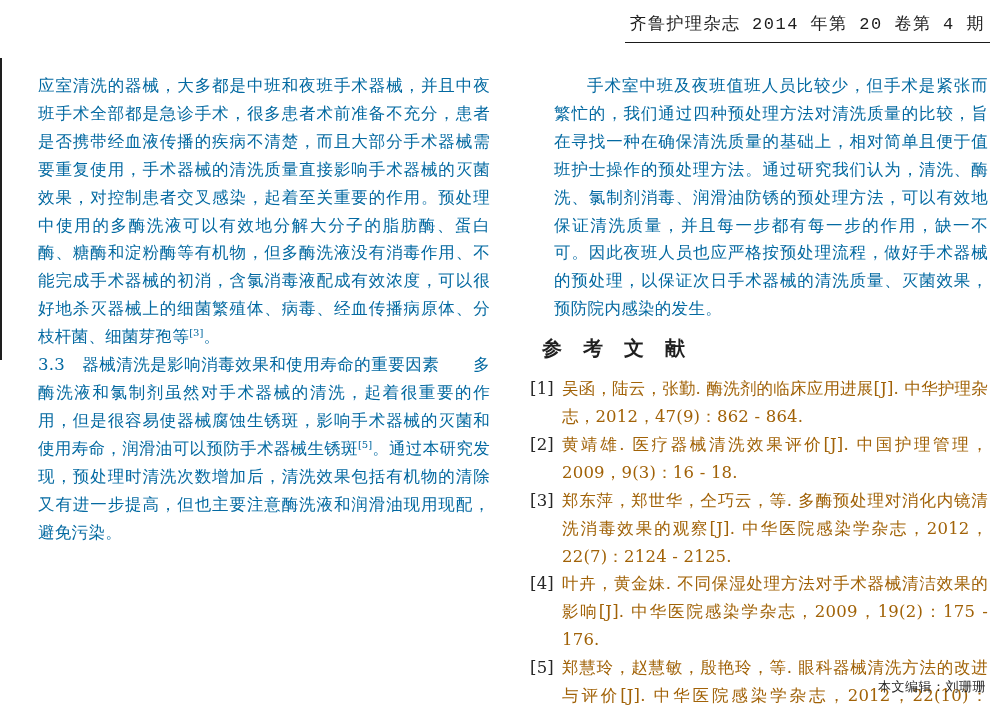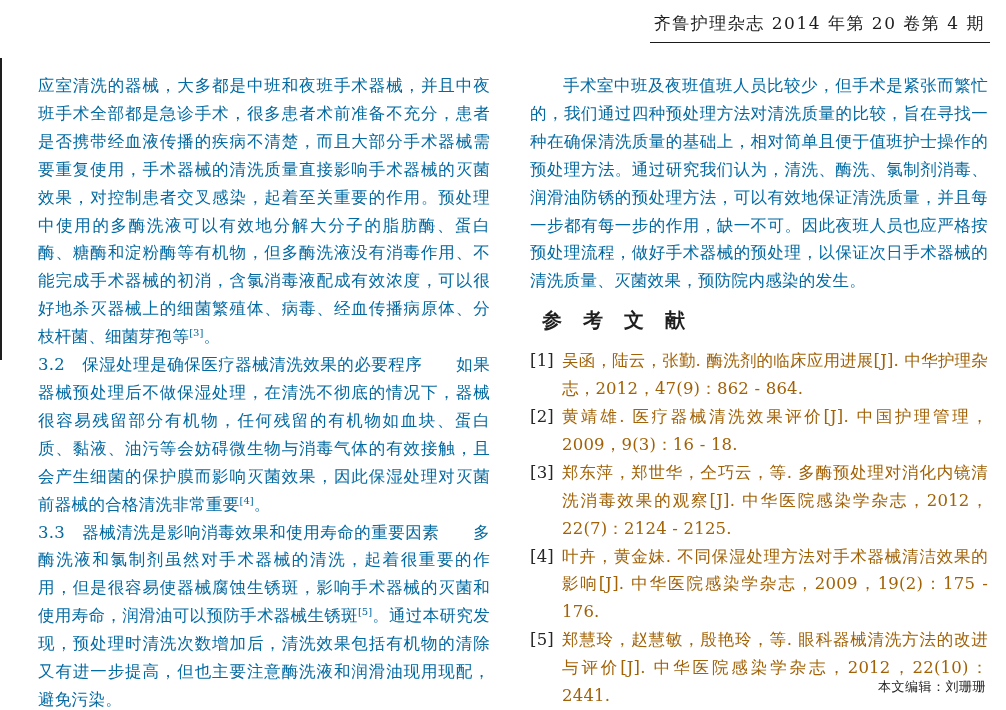--- a/index.html
+++ b/index.html
@@ -31,20 +31,21 @@
     right: 16px;
     text-align: right;
   }
   .journal-title {
     display: inline-block;
     font-size: 17px;
     letter-spacing: 1.5px;
     color: #1d1d1d;
     padding: 0 5px 7px 4px;
     border-bottom: 1.5px solid #1a1a1a;
+    font-family: Liberation Mono, monospace;
   }
   .columns {
     position: absolute;
     top: 72px;
     left: 38px;
     display: flex;
     gap: 40px;
   }
   .col-left  { width: 452px; }
   .col-right { width: 458px; position: relative; height: 638px; }
@@ -56,21 +57,21 @@
     text-align: justify;
     text-align-last: left;
     color: #0369a1;
   }
   .para sup {
     font-size: 10px;
     line-height: 0;
     vertical-align: super;
     letter-spacing: 0;
   }
-  .indent { text-indent: 2em; }
+  .indent { text-indent: 2em; margin-left: 24px; }
   .ref-heading {
     margin: 12px;
     font-size: 20px;
     line-height: 27.9px;
     font-weight: bold;
     text-align: left;
     letter-spacing: 7px;
     color: #1f1f1f;
   }
   .ref-item {
@@ -112,21 +113,20 @@
   <div class="scan-artifact"></div>
 
   <div class="header-row">
     <span class="journal-title">齐鲁护理杂志 2014 年第 20 卷第 4 期</span>
   </div>
 
   <div class="columns">
 
     <div class="col col-left">
       <p class="para">应室清洗的器械，大多都是中班和夜班手术器械，并且中夜班手术全部都是急诊手术，很多患者术前准备不充分，患者是否携带经血液传播的疾病不清楚，而且大部分手术器械需要重复使用，手术器械的清洗质量直接影响手术器械的灭菌效果，对控制患者交叉感染，起着至关重要的作用。预处理中使用的多酶洗液可以有效地分解大分子的脂肪酶、蛋白酶、糖酶和淀粉酶等有机物，但多酶洗液没有消毒作用、不能完成手术器械的初消，含氯消毒液配成有效浓度，可以很好地杀灭器械上的细菌繁殖体、病毒、经血传播病原体、分枝杆菌、细菌芽孢等<sup>[3]</sup>。</p>
-      <p class="para">3.2　保湿处理是确保医疗器械清洗效果的必要程序　　如果器械预处理后不做保湿处理，在清洗不彻底的情况下，器械很容易残留部分有机物，任何残留的有机物如血块、蛋白质、黏液、油污等会妨碍微生物与消毒气体的有效接触，且会产生细菌的保护膜而影响灭菌效果，因此保湿处理对灭菌前器械的合格清洗非常重要<sup>[4]</sup>。</p>
       <p class="para">3.3　器械清洗是影响消毒效果和使用寿命的重要因素　　多酶洗液和氯制剂虽然对手术器械的清洗，起着很重要的作用，但是很容易使器械腐蚀生锈斑，影响手术器械的灭菌和使用寿命，润滑油可以预防手术器械生锈斑<sup>[5]</sup>。通过本研究发现，预处理时清洗次数增加后，清洗效果包括有机物的清除又有进一步提高，但也主要注意酶洗液和润滑油现用现配，避免污染。</p>
 
     </div>
 
     <div class="col col-right">
       <p class="para indent">手术室中班及夜班值班人员比较少，但手术是紧张而繁忙的，我们通过四种预处理方法对清洗质量的比较，旨在寻找一种在确保清洗质量的基础上，相对简单且便于值班护士操作的预处理方法。通过研究我们认为，清洗、酶洗、氯制剂消毒、润滑油防锈的预处理方法，可以有效地保证清洗质量，并且每一步都有每一步的作用，缺一不可。因此夜班人员也应严格按预处理流程，做好手术器械的预处理，以保证次日手术器械的清洗质量、灭菌效果，预防院内感染的发生。</p>
       <h3 class="ref-heading">参 考 文 献</h3>
       <div class="ref-list" id="ref-list">
           <div class="ref-item">
             <span class="ref-label">[1]</span>

